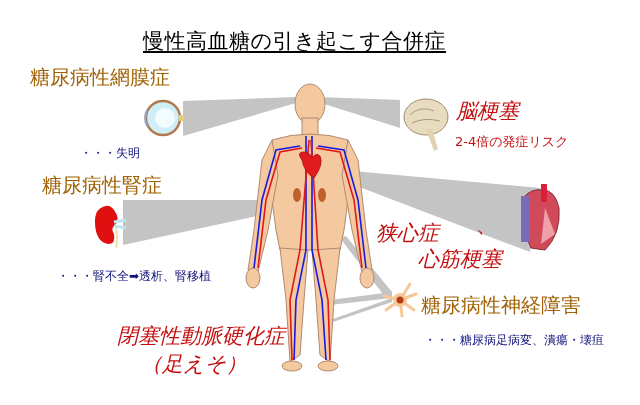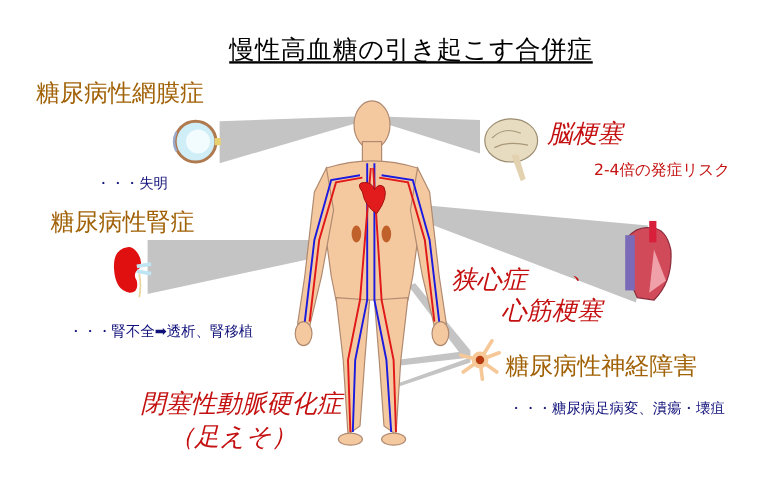--- a/index.html
+++ b/index.html
@@ -1,20 +1,20 @@
 <!DOCTYPE html>
 <html><head>
 <meta charset="utf-8">
 <style>
   html, body { margin:0; padding:0; background:#ffffff; }
   body { width:640px; height:405px; position:relative; overflow:hidden;
          font-family:"DejaVu Sans", "Liberation Sans", sans-serif; }
   .abs { position:absolute; }
   .title { left:143px; top:27px; font-size:21px; color:#000; text-decoration:underline;
-           text-underline-offset:3px; white-space:nowrap; letter-spacing:0.5px;margin-left:48px; }
+           text-underline-offset:3px; white-space:nowrap; letter-spacing:0.5px; }
   .blue-h { color:#a16207; font-size:20px; white-space:nowrap; }
   .blue-s { color:#10107a; font-size:12px; white-space:nowrap;margin-top:16px; }
   .red-h { color:#c41010; font-size:21px; font-style:italic; white-space:nowrap; }
   .red-s { color:#c41010; font-size:13px; white-space:nowrap; }
   svg.layer { position:absolute; left:0; top:0; }
 </style>
 </head>
 <body>
 
 <svg class="layer" width="640" height="405">
@@ -88,21 +88,21 @@
   <path d="M24,24 Q26,34 24,44" stroke="#e8d8a0" stroke-width="1.5" fill="none"></path>
 </svg>
 <div class="abs blue-s" style="left:57px;top:252px;text-align:center;">・・・腎不全➡透析、腎移植</div>
 
 <svg class="abs" style="left:400px;top:95px;" width="56" height="58">
   <ellipse cx="26" cy="22" rx="22" ry="18" fill="#e8dcc0" stroke="#9c8c70" stroke-width="1"></ellipse>
   <path d="M10,20 Q20,10 34,16 M12,28 Q24,22 40,26" stroke="#a89878" stroke-width="1" fill="none"></path>
   <path d="M26,34 L34,56 L38,54 L32,34 Z" fill="#e2d2b0"></path>
 </svg>
 <div class="abs red-h" style="left:456px;top:97px;font-style:italic;">脳梗塞</div>
-<div class="abs red-s" style="left:455px;top:133px;margin-left:40px;">2-4倍の発症リスク</div>
+<div class="abs red-s" style="left:455px;top:133px;">2-4倍の発症リスク</div>
 
 <svg class="abs" style="left:515px;top:184px;" width="50" height="70">
   <path d="M8,14 Q4,40 16,64 L30,66 Q46,50 44,24 Q40,6 28,6 Q16,4 8,14 Z" fill="#d04a5a" stroke="#8a2a3a" stroke-width="1"></path>
   <rect x="6" y="12" width="8" height="46" fill="#7a6ab8"></rect>
   <rect x="26" y="0" width="6" height="18" fill="#d8203a"></rect>
   <path d="M30,24 L40,50 L26,60 Z" fill="#f0a0a8"></path>
 </svg>
 <div class="abs red-h" style="left:376px;top:219px;text-align:center;">狭心症</div>
 <div class="abs red-h" style="left:476px;top:211px;font-style:normal;">、</div>
 <div class="abs red-h" style="left:418px;top:245px;">心筋梗塞</div>

